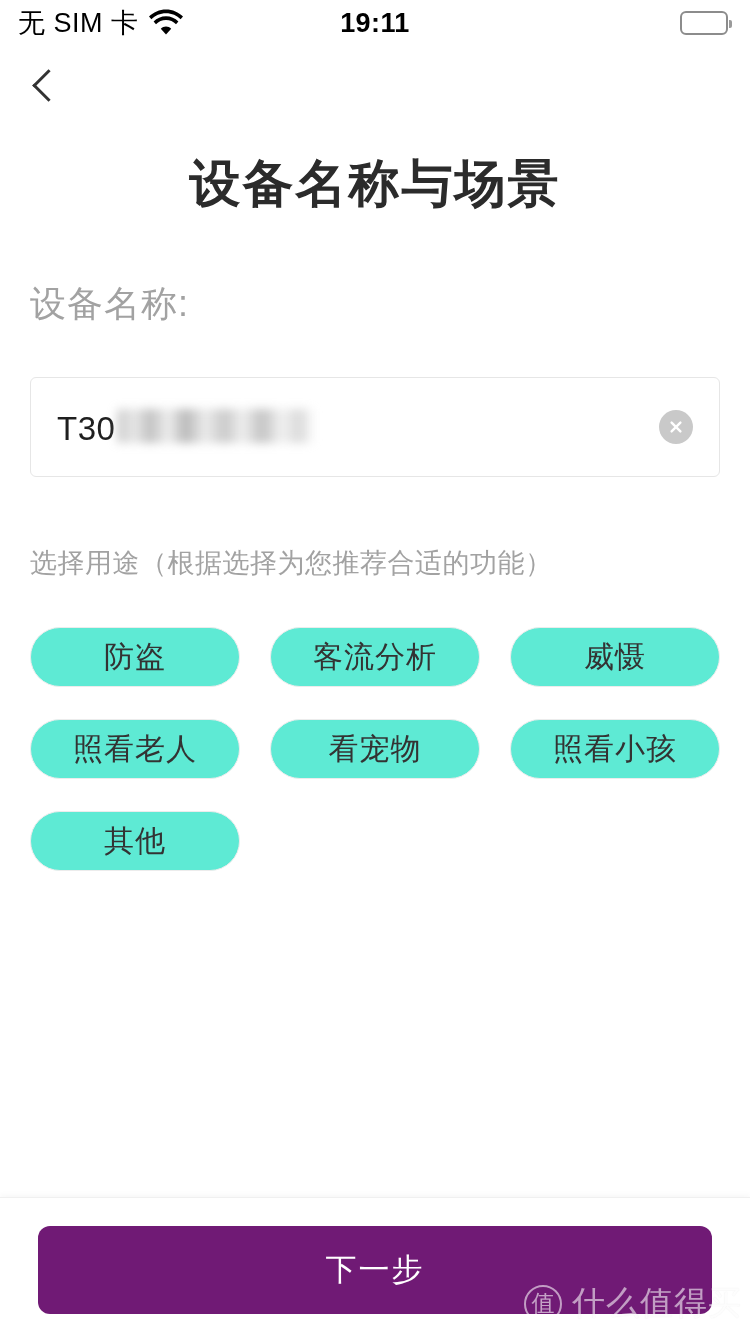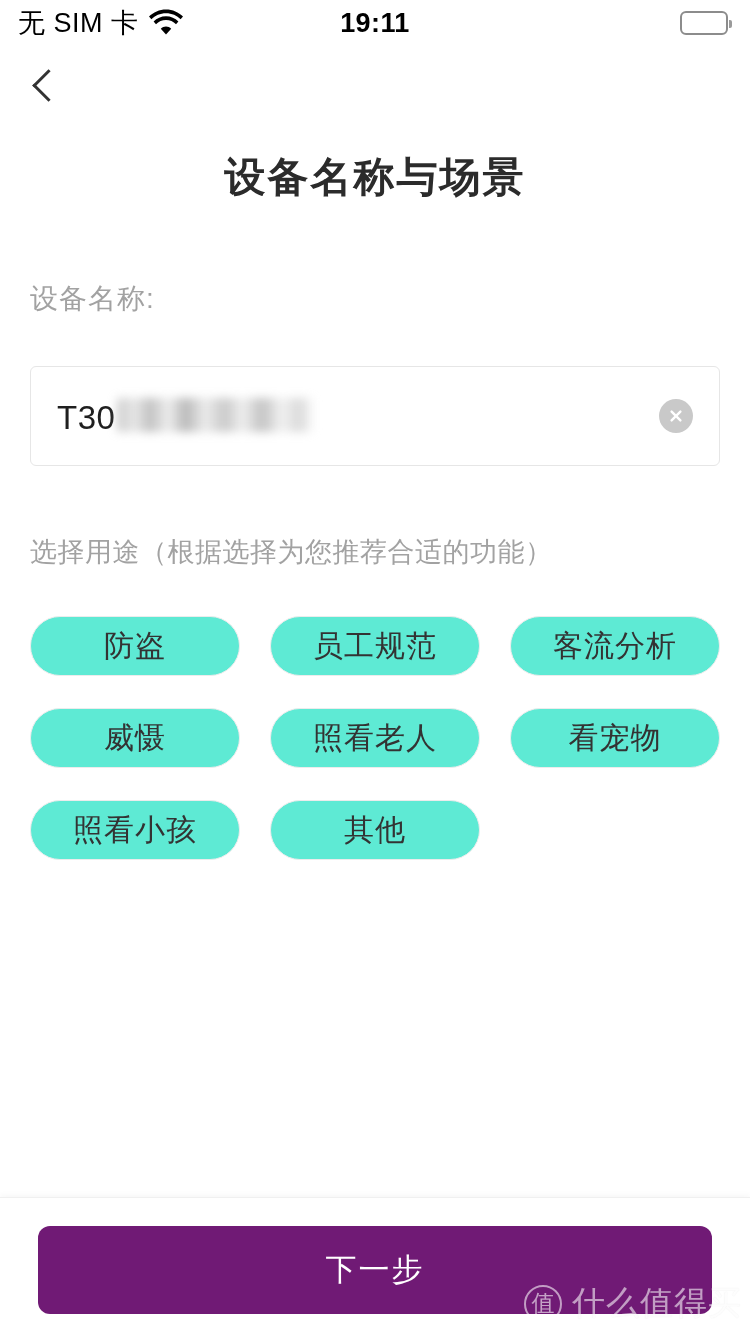--- a/index.html
+++ b/index.html
@@ -116,36 +116,36 @@
     margin-left: 6px;
   }
 
   
   .page-title {
     position: absolute;
     top: 150px;
     left: 0;
     width: 750px;
     text-align: center;
-    font-size: 41px;
+    font-size: 51px;
     font-weight: 700;
     color: #2b2b2b;
     letter-spacing: 2px;
   }
 
   
   .content {
     position: absolute;
     top: 280px;
     left: 0;
     width: 750px;
   }
   .field-label {
     margin: 0 0 0 30px;
-    font-size: 28px;
+    font-size: 36px;
     color: #a2a2a2;
     font-weight: 400;
     letter-spacing: 1px;
   }
 
   .input-wrap {
     position: relative;
     margin: 48px 30px 1px 30px;
     height: 100px;
     border: 1px solid #e6e6e6;
@@ -343,21 +343,20 @@
         <svg width="18" height="18" viewBox="0 0 18 18">
           <path d="M4.6 4.6 L13.4 13.4 M13.4 4.6 L4.6 13.4" stroke="#ffffff" stroke-width="2.4" stroke-linecap="round"></path>
         </svg>
       </span>
     </div>
 
     <div class="section-label">选择用途（根据选择为您推荐合适的功能）</div>
 
     <div class="chip-grid" id="chip-grid">
         <div class="chip">防盗</div>
-        <div class="chip">员工规范</div>
         <div class="chip">客流分析</div>
         <div class="chip">威慑</div>
         <div class="chip">照看老人</div>
         <div class="chip">看宠物</div>
         <div class="chip">照看小孩</div>
         <div class="chip">其他</div>
       </div>
   </div>
 
   <div class="bottom-bar">

